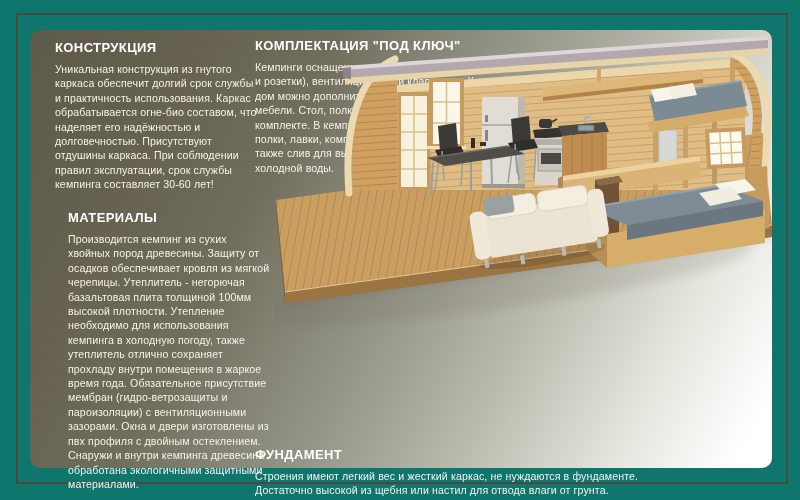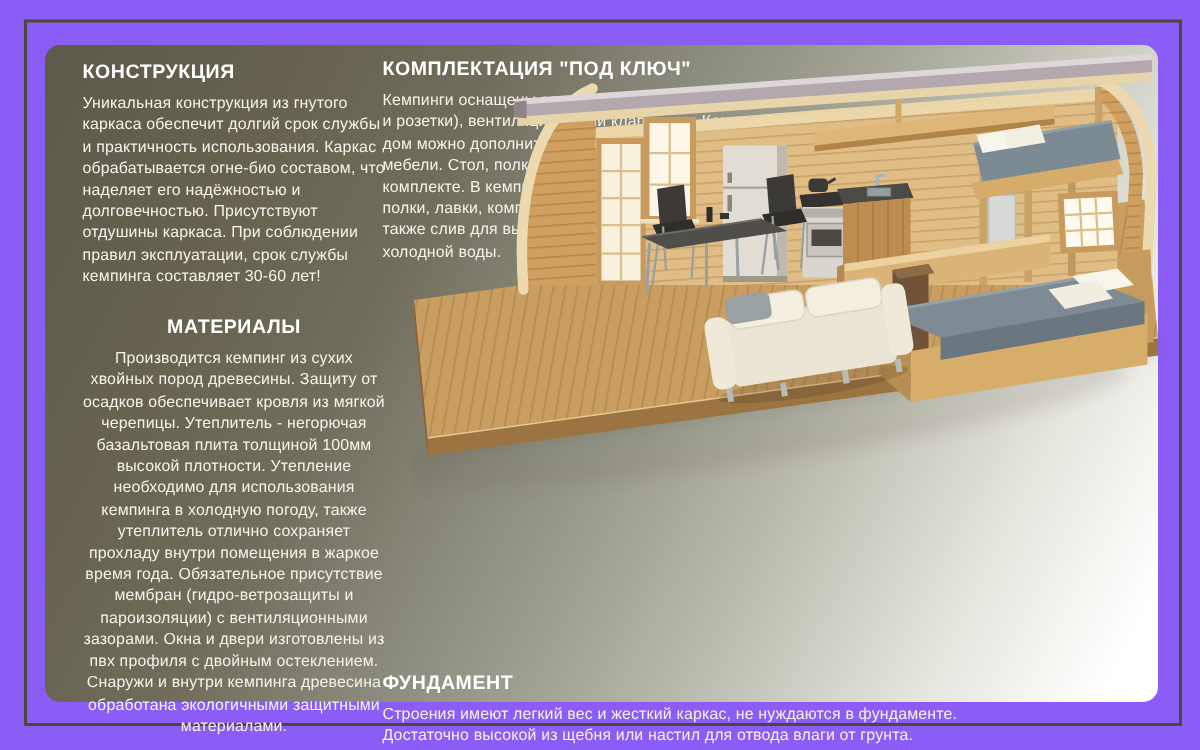--- a/index.html
+++ b/index.html
@@ -1,27 +1,27 @@
 <!DOCTYPE html>
 <html><head>
 <meta charset="utf-8">
 <style>
   html,body{margin:0;padding:0;}
-  .page{position:relative;width:800px;height:500px;background:#8b5cf6;overflow:hidden;
+  .page{position:relative;width:800px;height:500px;background:#0f766e;overflow:hidden;
         font-family:"Liberation Sans",sans-serif;}
   .frame{position:absolute;left:16px;top:13px;width:768px;height:467px;
          border:2px solid #4b4a3a;}
   .panel{position:absolute;left:30px;top:30px;width:742px;height:438px;border-radius:10px;
          background:linear-gradient(117deg,#5e5a4b 0%,#66624f 18%,#716d5c 32%,#8a8a7c 45%,
                     #9d9d90 55%,#bdbcb0 68%,#e3e2da 82%,#ffffff 96%);}
   .section{position:absolute;}
   .section h2{color:#ffffff;font-size:13px;font-weight:700;letter-spacing:.4px;margin:0 0 7px 0;}
   .section p{color:#f4f3ec;font-size:10.6px;line-height:14.4px;letter-spacing:.12px;margin:0;}
   .sec-construction{left:25px;top:10px;width:202px;}
-  .sec-materials{left:25px;top:180px;width:202px;text-align:center;}
+  .sec-materials{left:38px;top:180px;width:202px;}
   .sec-turnkey{left:225px;top:8px;width:268px;}
   .sec-foundation{left:225px;top:389px;width:402px;margin-top:28px;}
   .house{position:absolute;left:245px;top:0px;width:505px;height:305px;}
 </style>
 </head>
 <body>
 
 <div class="page">
   <div class="frame"></div>
 

